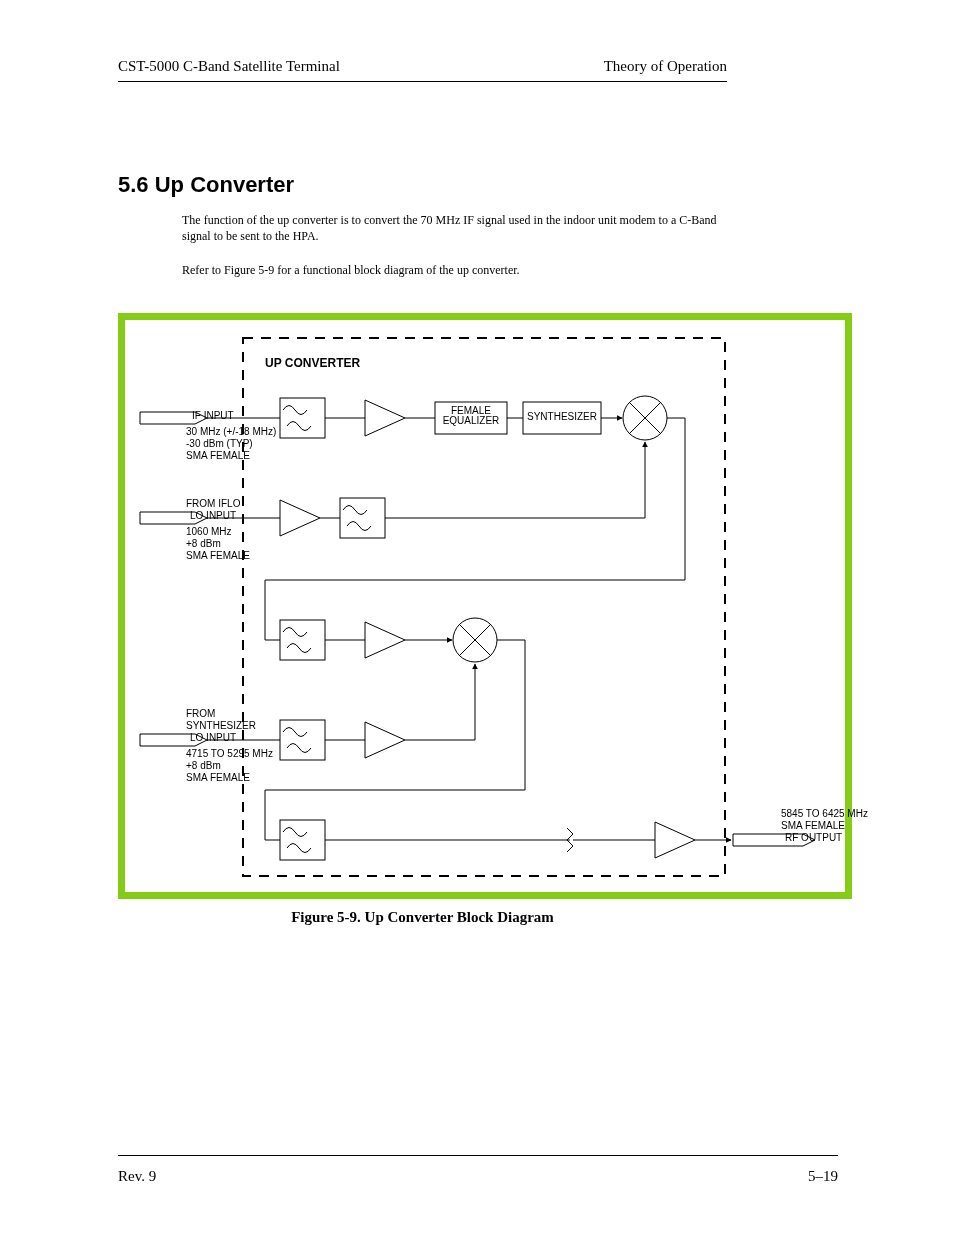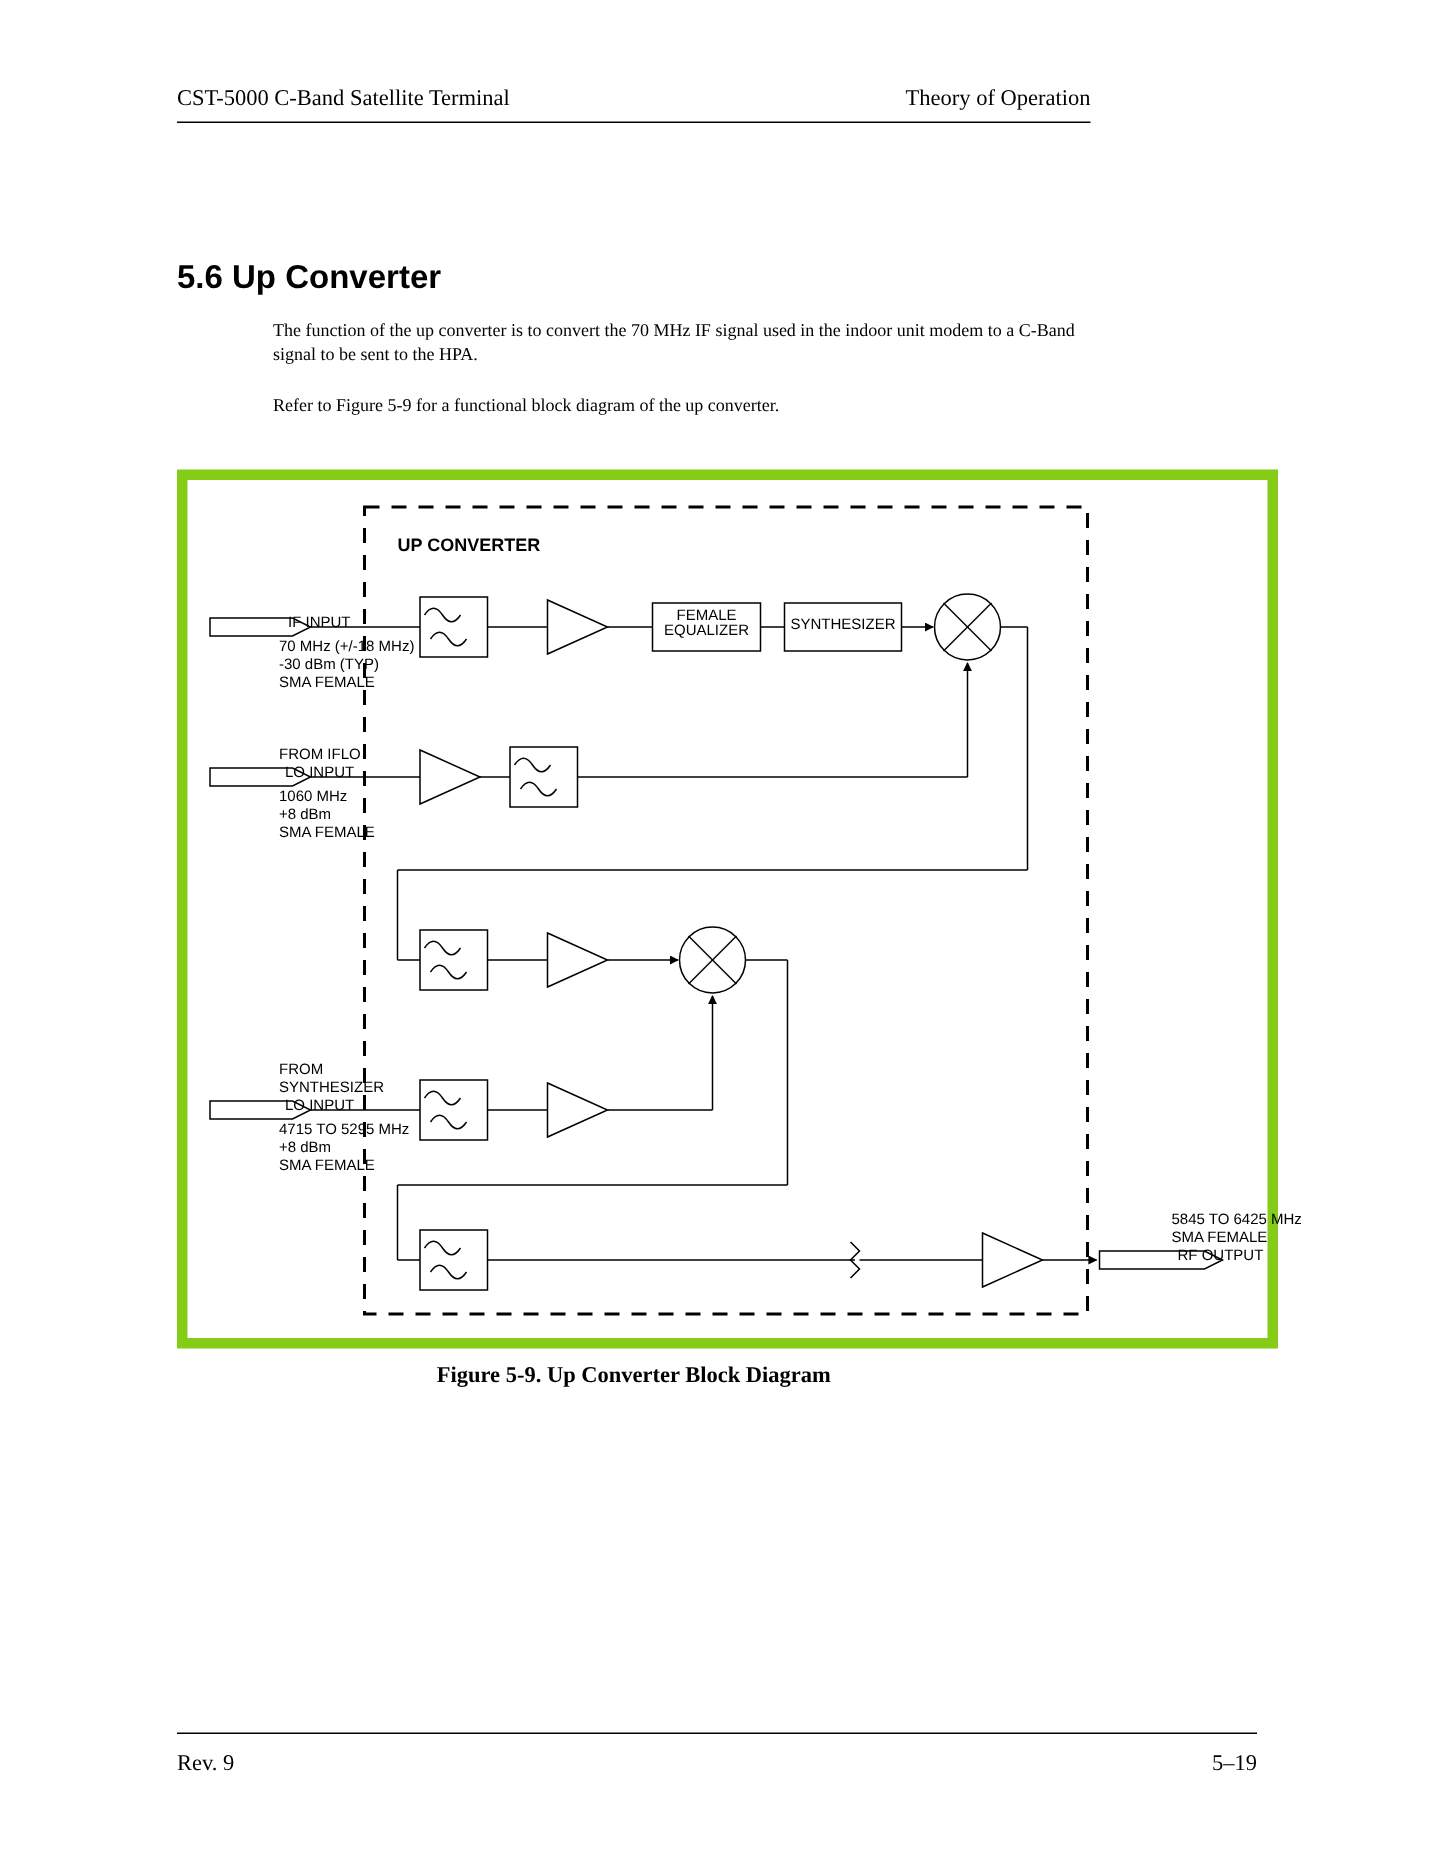--- a/index.html
+++ b/index.html
@@ -202,21 +202,21 @@
 
       <path d="M530 502 L530 538 L570 520 Z" fill="none" stroke="#000" stroke-width="1"></path>
       <line x1="570" y1="520" x2="606" y2="520" stroke="#000" stroke-width="1" marker-end="url(#arrow)"></line>
 
       <path d="M608 514 L678 514 L690 520 L678 526 L608 526 Z" fill="none" stroke="#000" stroke-width="1"></path>
     </svg>
 
     <div class="titlelabel" style="left:140px; top:36px;">UP CONVERTER</div>
 
     <div class="lbl" style="left:21px; top:90px;">IF INPUT</div>
-    <div class="lbl" style="left:15px; top:106px;">70 MHz (+/-18 MHz)</div>
+    <div class="lbl" style="left:15px; top:106px;">30 MHz (+/-18 MHz)</div>
     <div class="lbl" style="left:15px; top:118px;">-30 dBm  (TYP)</div>
     <div class="lbl" style="left:15px; top:130px;">SMA FEMALE</div>
 
     <div class="lbl" style="left:15px; top:178px;">FROM IFLO</div>
     <div class="lbl" style="left:19px; top:190px;">LO INPUT</div>
     <div class="lbl" style="left:15px; top:206px;">1060 MHz</div>
     <div class="lbl" style="left:15px; top:218px;">+8 dBm</div>
     <div class="lbl" style="left:15px; top:230px;">SMA FEMALE</div>
 
     <div class="lbl" style="left:15px; top:388px;text-align:center;">FROM</div>

